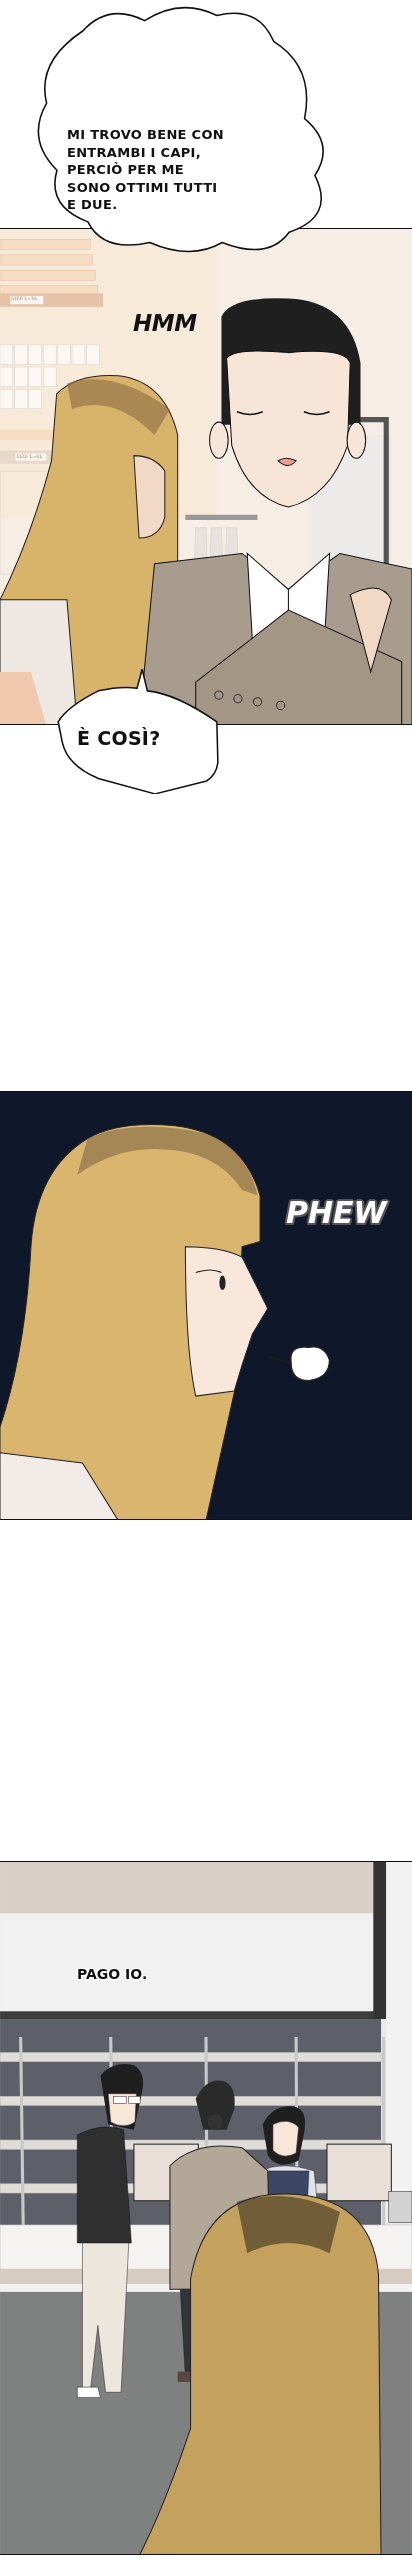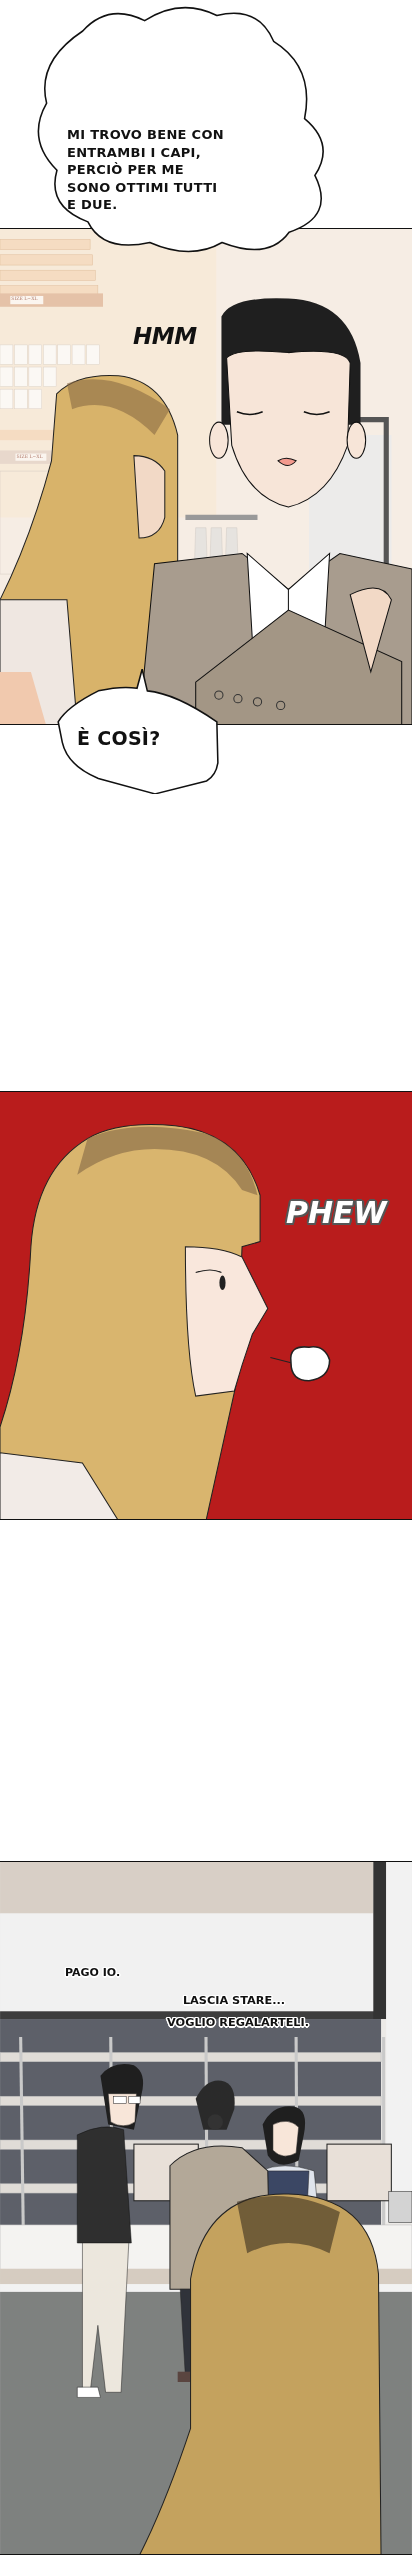--- a/index.html
+++ b/index.html
@@ -82,42 +82,42 @@
       <path d="M560 700 L560 965" stroke="#111" stroke-width="2"></path>
       <path d="M380 880 L560 740 L780 840 L780 965 L380 965 Z" fill="#a39685" stroke="#111" stroke-width="2"></path>
       <path d="M680 710 Q740 680 760 720 L720 860 Z" fill="#f2d9c6" stroke="#111" stroke-width="2"></path>
       <g fill="#a39685" stroke="#333" stroke-width="2">
         <circle cx="425" cy="905" r="8"></circle>
           <circle cx="462" cy="912" r="8"></circle>
           <circle cx="500" cy="918" r="8"></circle>
           <circle cx="545" cy="925" r="8"></circle>
       </g>
     </svg>
-    <span class="sfx-black" style="left:133px;top:94px;font-size:23px;">HMM</span>
+    <span class="sfx-black" style="left:133px;top:81px;font-size:23px;">HMM</span>
     <span class="abs" style="left:11.3px;top:67px;font-size:4.6px;color:#b07a6a;font-family:'DejaVu Serif',serif;">SIZE L~XL</span>
     <span class="abs" style="left:16.5px;top:225px;font-size:4.6px;color:#b07a6a;font-family:'DejaVu Serif',serif;">SIZE L~XL</span>
   </div>
 
   <svg class="abs" style="left:26px;top:0px" width="325" height="258" viewBox="0 0 630 500">
     <path d="M110 60 Q160 5 230 40 Q300 -5 370 30 Q450 10 480 80 Q560 130 540 230 Q600 280 560 340 Q600 420 510 450 Q470 505 380 470 Q320 505 240 470 Q150 490 120 430 Q40 400 60 330 Q0 270 40 200 Q20 120 110 60 Z" fill="#ffffff" stroke="#111" stroke-width="3"></path>
   </svg>
   <div class="bubble-text" style="left:67px;top:126px;width:237px;font-size:13px;line-height:17.5px;">
     <div>MI TROVO BENE CON</div>
     <div>ENTRAMBI I CAPI,</div>
     <div>PERCIÒ PER ME</div>
     <div>SONO OTTIMI TUTTI</div>
     <div>E DUE.</div>
   </div>
 
   <svg class="abs" style="left:52px;top:665px" width="170" height="129" viewBox="0 0 330 250">
     <path d="M175 8 L185 50 Q240 55 320 110 L322 190 Q318 215 300 225 L200 250 L90 220 Q30 195 20 150 L12 110 Q30 80 90 50 Q135 40 165 45 Z" fill="#fff" stroke="#111" stroke-width="3"></path>
   </svg>
   <div class="bubble-text" style="left:77px;top:727px;width:103px;font-size:19px;">È COSÌ?</div>
 
-  <div class="panel" style="top:1091px;height:429px;background:#b91c1c;">
+  <div class="panel" style="top:1091px;height:429px;background:#0f172a;">
     <svg class="abs" style="left:0;top:0" width="412" height="429" viewBox="0 0 800 832">
       <path d="M170 90 Q230 55 340 65 Q470 80 505 200 L505 290 L470 300 L460 560 L400 832 L0 832 L0 650 Q50 500 60 300 Q70 150 170 90 Z" fill="#d9b56e" stroke="#222" stroke-width="2"></path>
       <path d="M170 90 Q260 50 400 80 Q480 110 500 200 L470 190 Q420 110 300 110 Q220 110 150 160 Z" fill="#7a5f42" opacity="0.55"></path>
       <path d="M360 300 Q430 300 470 320 L520 420 L490 470 L470 530 L455 580 L380 590 Q360 500 360 300 Z" fill="#f9e7dc" stroke="#222" stroke-width="2"></path>
       <path d="M380 350 Q410 340 430 350" stroke="#222" stroke-width="2" fill="none"></path>
       <ellipse cx="432" cy="370" rx="6" ry="14" fill="#222"></ellipse>
       <path d="M525 515 Q545 520 565 525" stroke="#222" stroke-width="2" fill="none"></path>
       <path d="M565 525 Q560 490 600 495 Q630 490 640 520 Q640 555 600 560 Q565 560 565 525 Z" fill="#fff" stroke="#222" stroke-width="3"></path>
       <path d="M0 700 L160 720 L230 832 L0 832 Z" fill="#f2ebe7" stroke="#222" stroke-width="2"></path>
     </svg>
@@ -170,21 +170,17 @@
 
       <path d="M380 460 Q400 420 430 425 Q460 430 455 480 L440 520 L395 520 Z" fill="#2a2a2a"></path>
       <circle cx="418" cy="505" r="15" fill="#333"></circle>
       <path d="M330 590 Q380 540 470 555 L520 600 L525 830 L330 830 Z" fill="#b3a898" stroke="#222" stroke-width="2"></path>
       <path d="M350 830 L500 830 L490 1000 L360 1000 Z" fill="#30333a" stroke="#222"></path>
       <path d="M345 990 L395 990 L395 1010 L345 1010 Z" fill="#5a4540"></path>
 
       <path d="M370 810 Q400 640 560 645 Q720 650 735 800 L740 1348 L270 1348 Q320 1250 370 1100 Z" fill="#c4a25e" stroke="#222" stroke-width="2"></path>
       <path d="M460 660 Q560 630 660 680 L640 760 Q560 720 480 760 Z" fill="#3b2e1f" opacity="0.6"></path>
     </svg>
-    <span class="caption-outline" style="left:65px;top:104px;font-size:11px;">PAGO IO.</span>
-    <div class="abs" style="left:167px;top:132px;width:134px;text-align:center;">
-      <div class="caption-outline" style="position:relative;font-size:11.3px;">LASCIA STARE...</div>
-      <div class="caption-outline" style="position:relative;font-size:11.3px;margin-top:9.3px;">VOGLIO REGALARTELI.</div>
-    </div>
+    <span class="caption-outline" style="left:77px;top:104px;font-size:14px;">PAGO IO.</span>
   </div>
 
 </div>
 
 
 </body></html>

